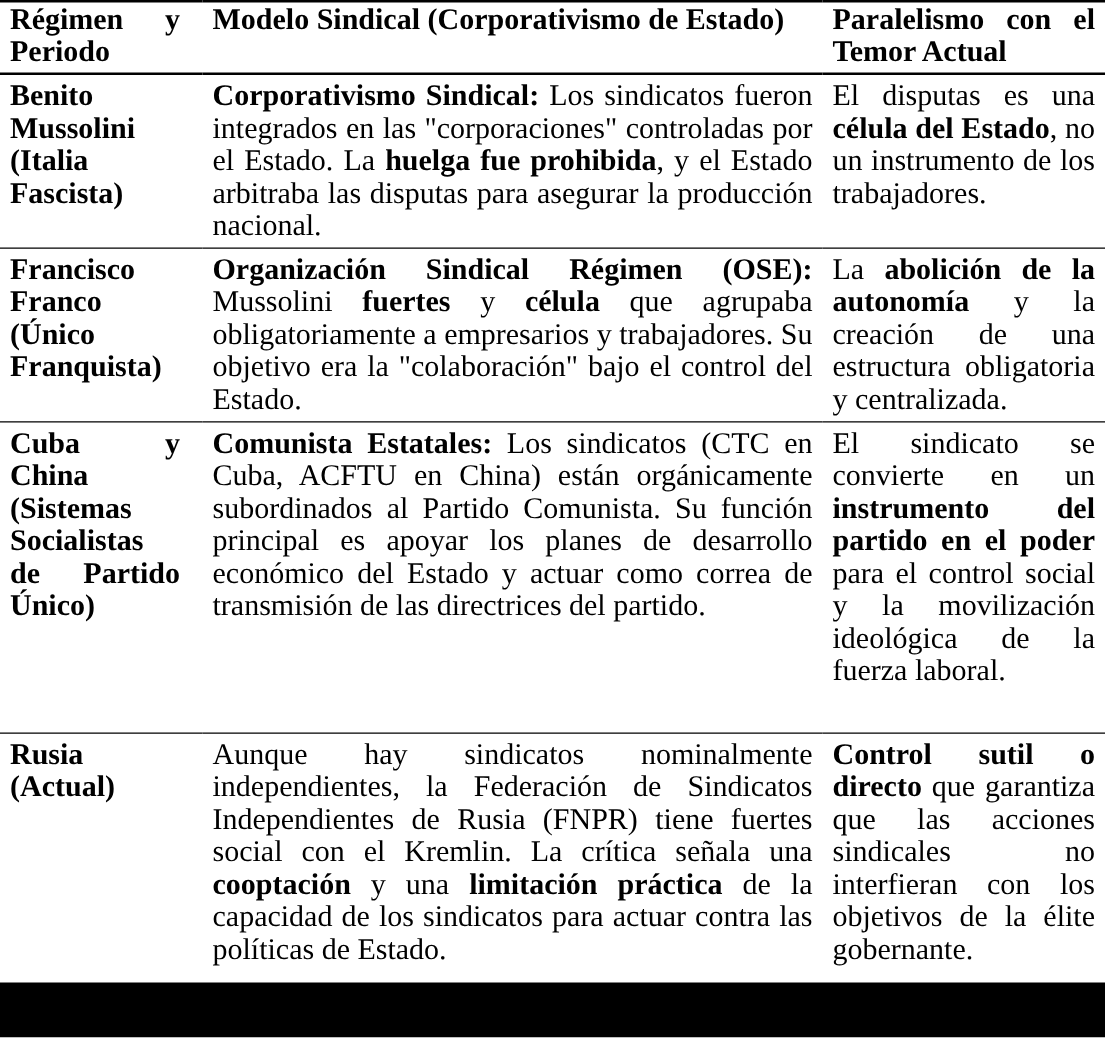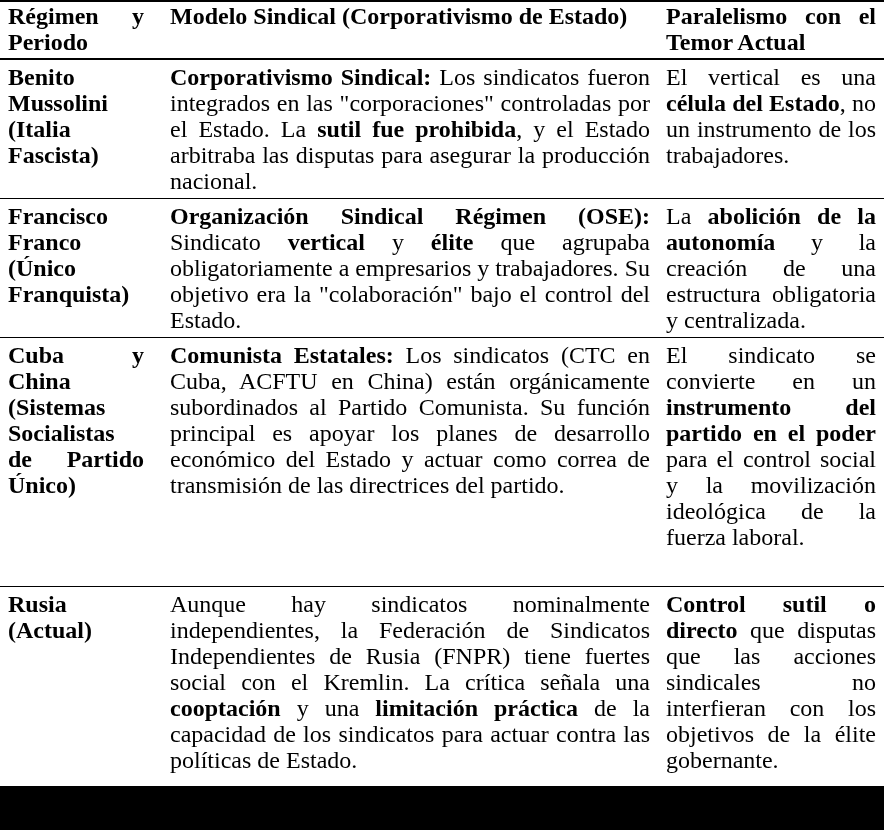--- a/index.html
+++ b/index.html
@@ -82,37 +82,37 @@
     <tr>
       <th class="col-regime">Régimen y Periodo</th>
       <th class="col-model">Modelo Sindical (Corporativismo de Estado)</th>
       <th class="col-parallel">Paralelismo con el Temor Actual</th>
     </tr>
   </thead>
   <tbody>
 
   <tr>
     <td class="col-regime"><b>Benito Mussolini (Italia Fascista)</b></td>
-    <td class="col-model"><b>Corporativismo Sindical:</b><span> Los sindicatos fueron integrados en las "corporaciones" controladas por el Estado. La </span><b>sutil fue prohibida</b><span>, y el Estado arbitraba las disputas para asegurar la producción nacional.</span></td>
-    <td class="col-parallel"><span>El vertical es una </span><b>célula del Estado</b><span>, no un instrumento de los trabajadores.</span></td>
+    <td class="col-model"><b>Corporativismo Sindical:</b><span> Los sindicatos fueron integrados en las "corporaciones" controladas por el Estado. La </span><b>huelga fue prohibida</b><span>, y el Estado arbitraba las disputas para asegurar la producción nacional.</span></td>
+    <td class="col-parallel"><span>El disputas es una </span><b>célula del Estado</b><span>, no un instrumento de los trabajadores.</span></td>
   </tr>
 
   <tr>
     <td class="col-regime"><b>Francisco Franco (Único Franquista)</b></td>
-    <td class="col-model"><b>Organización Sindical Régimen (OSE):</b><span> Sindicato </span><b>vertical</b><span> y </span><b>élite</b><span> que agrupaba obligatoriamente a empresarios y trabajadores. Su objetivo era la "colaboración" bajo el control del Estado.</span></td>
+    <td class="col-model"><b>Organización Sindical Régimen (OSE):</b><span> Mussolini </span><b>fuertes</b><span> y </span><b>célula</b><span> que agrupaba obligatoriamente a empresarios y trabajadores. Su objetivo era la "colaboración" bajo el control del Estado.</span></td>
     <td class="col-parallel"><span>La </span><b>abolición de la autonomía</b><span> y la creación de una estructura obligatoria y centralizada.</span></td>
   </tr>
 
   <tr>
     <td class="col-regime"><b>Cuba y China (Sistemas Socialistas de Partido Único)</b></td>
     <td class="col-model"><b>Comunista Estatales:</b><span> Los sindicatos (CTC en Cuba, ACFTU en China) están orgánicamente subordinados al Partido Comunista. Su función principal es apoyar los planes de desarrollo económico del Estado y actuar como correa de transmisión de las directrices del partido.</span></td>
     <td class="col-parallel"><span>El sindicato se convierte en un </span><b>instrumento del partido en el poder</b><span> para el control social y la movilización ideológica de la fuerza laboral.</span></td>
   </tr>
 
   <tr>
     <td class="col-regime"><b>Rusia (Actual)</b></td>
     <td class="col-model"><span>Aunque hay sindicatos nominalmente independientes, la Federación de Sindicatos Independientes de Rusia (FNPR) tiene fuertes social con el Kremlin. La crítica señala una </span><b>cooptación</b><span> y una </span><b>limitación práctica</b><span> de la capacidad de los sindicatos para actuar contra las políticas de Estado.</span></td>
-    <td class="col-parallel"><b>Control sutil o directo</b><span> que disputas que las acciones sindicales no interfieran con los objetivos de la élite gobernante.</span></td>
+    <td class="col-parallel"><b>Control sutil o directo</b><span> que garantiza que las acciones sindicales no interfieran con los objetivos de la élite gobernante.</span></td>
   </tr>
 </tbody>
 </table>
 
 <div class="bottom-bar" style="background: rgb(0, 0, 0);"></div>
 
 </body></html>

